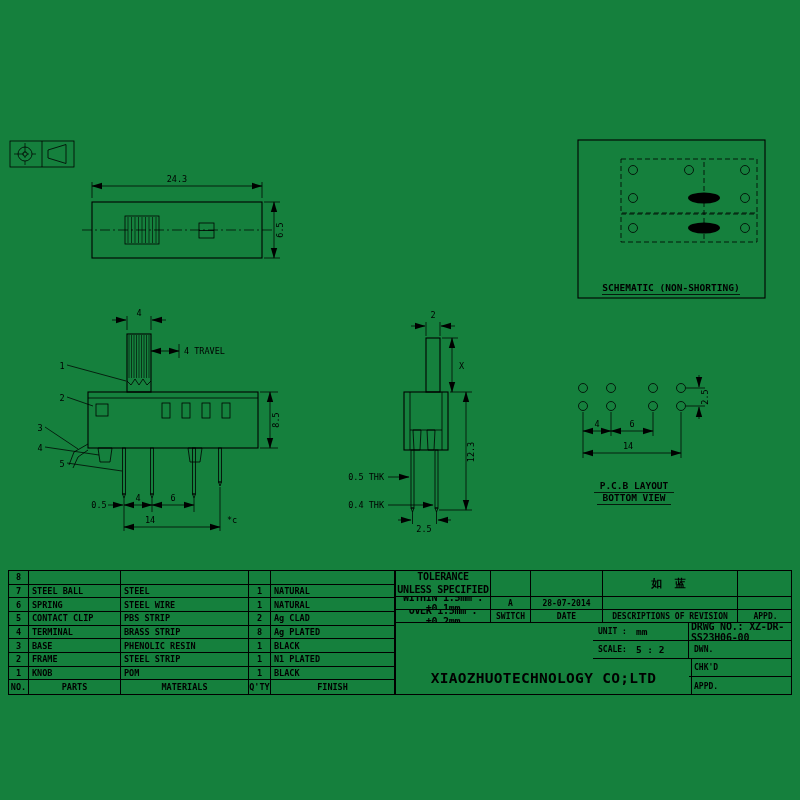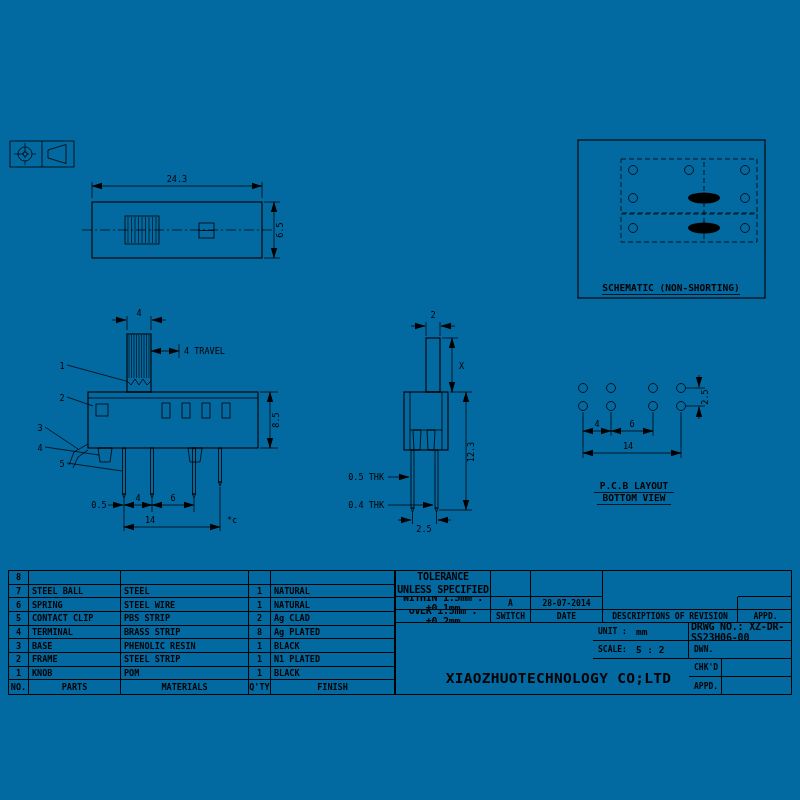--- a/index.html
+++ b/index.html
@@ -1,16 +1,16 @@
 <!DOCTYPE html>
 <html><head>
 <meta charset="utf-8">
 <style>
   html,body{margin:0;padding:0;background:#fff;}
-  .sheet{position:relative;width:800px;height:800px;background:#0369a1;overflow:hidden;
+  .sheet{position:relative;width:800px;height:800px;background:#15803d;overflow:hidden;
          font-family:"DejaVu Sans Mono",monospace;color:#000;}
   svg text{font-family:"DejaVu Sans Mono",monospace;font-size:9px;fill:#000;}
   svg .sm{font-size:8.5px;}
   svg .bld{font-weight:bold;font-size:9.5px;}
   .ln{stroke:#000;stroke-width:1.1;fill:none;}
   .tn{stroke:#000;stroke-width:0.8;fill:none;}
   .dm{stroke:#000;stroke-width:0.75;fill:none;}
   .cl2{stroke:#000;stroke-width:0.7;fill:none;stroke-dasharray:10 3 2 3;}
   .dsh{stroke:#000;stroke-width:0.8;fill:none;stroke-dasharray:5 3;}
   .hat{stroke:#000;stroke-width:0.6;}
@@ -306,38 +306,39 @@
 
   <div class="bx br bb ctr col t75" style="left:0;top:0;width:95px;height:26px">
     <span>TOLERANCE</span>
     <span>UNLESS  SPECIFIED</span>
   </div>
   <div class="bx br bb ctr t75" style="left:0;top:26px;width:95px;height:13px">WITHIN 1.5mm : ±0.1mm</div>
   <div class="bx br bb ctr t75" style="left:0;top:39px;width:95px;height:13px">OVER 1.5mm : ±0.2mm</div>
 
   <div class="bx br bb" style="left:95px;top:0;width:40px;height:26px"></div>
   <div class="bx br bb" style="left:135px;top:0;width:72px;height:26px"></div>
+  <div class="bx br bb ctr cjk" style="left:207px;top:0;width:135px;height:26px">如 蓝</div>
   <div class="bx bb" style="left:342px;top:0;width:55px;height:26px"></div>
   <div class="bx br bb ctr" style="left:95px;top:26px;width:40px;height:13px">A</div>
   <div class="bx br bb ctr" style="left:135px;top:26px;width:72px;height:13px">28-07-2014</div>
   <div class="bx br bb ctr" style="left:207px;top:26px;width:135px;height:13px"></div>
   <div class="bx bb" style="left:342px;top:26px;width:55px;height:13px"></div>
   <div class="bx br bb ctr" style="left:95px;top:39px;width:40px;height:13px">SWITCH</div>
   <div class="bx br bb ctr" style="left:135px;top:39px;width:72px;height:13px">DATE</div>
   <div class="bx br bb ctr" style="left:207px;top:39px;width:135px;height:13px">DESCRIPTIONS OF REVISION</div>
   <div class="bx bb ctr" style="left:342px;top:39px;width:55px;height:13px">APPD.</div>
 
   <div class="bx br bb pad" style="left:197px;top:52px;width:96px;height:18px">
     <span class="lbl">UNIT :</span>
     <span class="val">mm</span>
   </div>
   <div class="bx bb drwg" style="left:293px;top:52px;width:104px;height:18px">DRWG NO.: XZ-DR-SS23H06-00</div>
   <div class="bx br bb pad" style="left:197px;top:70px;width:96px;height:18px">
     <span class="lbl">SCALE:</span>
     <span class="val">5 : 2</span>
   </div>
   <div class="bx bb pad" style="left:293px;top:70px;width:104px;height:18px">DWN.</div>
-  <div class="bx br ctr company" style="left:0;top:88px;width:326px;height:37px">XIAOZHUOTECHNOLOGY CO;LTD</div>
+  <div class="bx br ctr company" style="left:0;top:88px;width:296px;height:37px">XIAOZHUOTECHNOLOGY CO;LTD</div>
   <div class="bx bb pad" style="left:293px;top:88px;width:104px;height:18px">CHK'D</div>
   <div class="bx pad" style="left:293px;top:106px;width:104px;height:19px">APPD.</div>
 </div>
 
 </div>
 
 </body></html>

